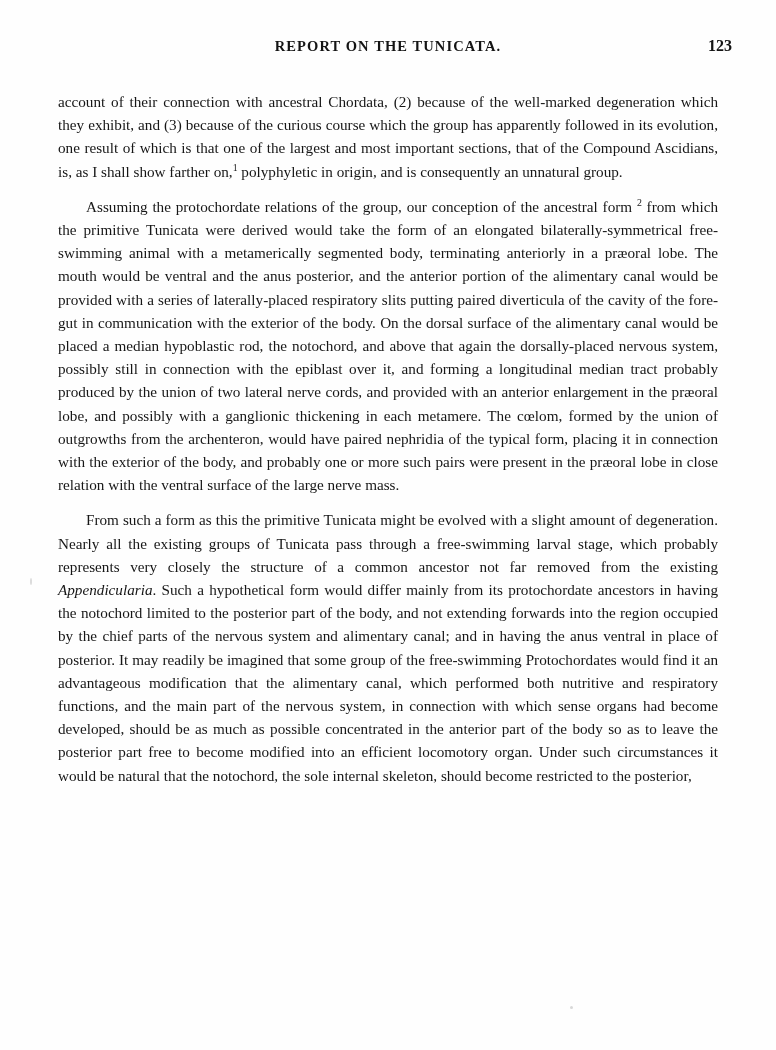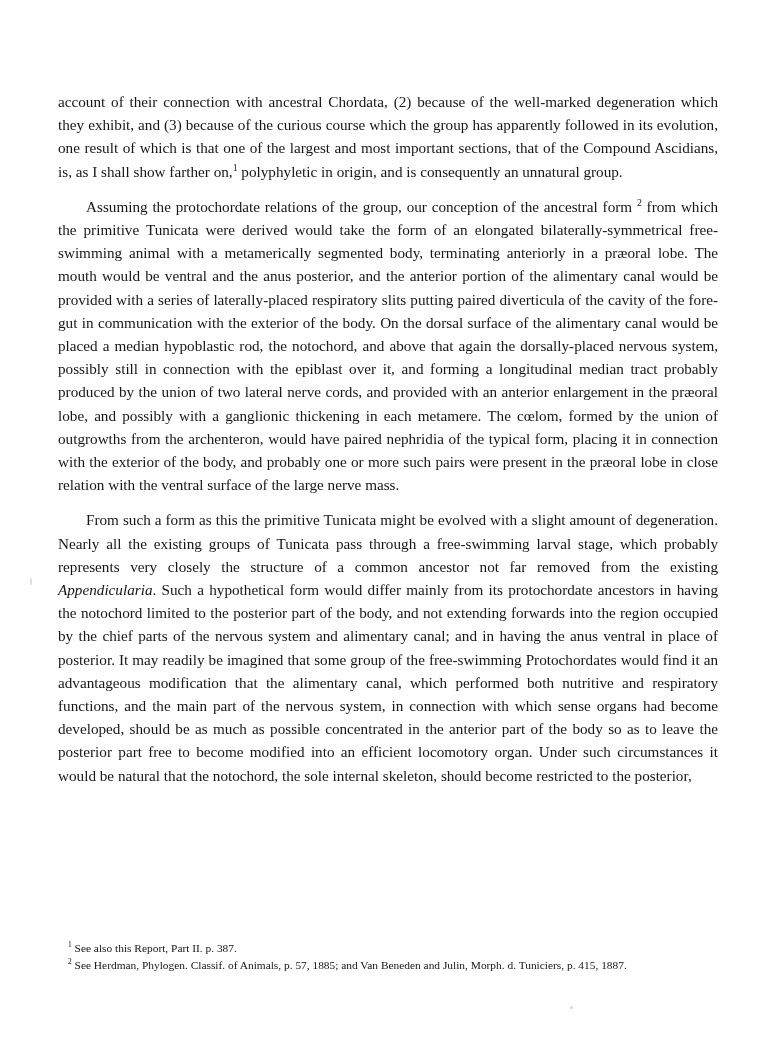--- a/index.html
+++ b/index.html
@@ -93,27 +93,27 @@
     border-radius: 50%;
   }
   .speck.s1 { left: 30px; top: 578px; width: 2px; height: 7px; background:#dcdcdc; }
   .speck.s2 { left: 570px; top: 1006px; width: 3px; height: 3px; background:#d8d8d8; }
 </style>
 </head>
 <body>
 
 <div class="page">
 
+  <div class="header">
+    <div class="running-head">REPORT ON THE TUNICATA.</div>
+    <div class="page-number">123</div>
+  </div>
 
   <div class="body-text">
     <p class="noindent"><span>account of their connection with ancestral Chordata, (2) because of the well-marked degeneration which they exhibit, and (3) because of the curious course which the group has apparently followed in its evolution, one result of which is that one of the largest and most important sections, that of the Compound Ascidians, is, as I shall show farther on,<sup>1</sup> polyphyletic in origin, and is consequently an unnatural group.</span></p>
     <p><span>Assuming the protochordate relations of the group, our conception of the ancestral form <sup>2</sup> from which the primitive Tunicata were derived would take the form of an elongated bilaterally-symmetrical free-swimming animal with a metamerically segmented body, terminating anteriorly in a præoral lobe.   The mouth would be ventral and the anus posterior, and the anterior portion of the alimentary canal would be provided with a series of laterally-placed respiratory slits putting paired diverticula of the cavity of the fore-gut in communication with the exterior of the body.   On the dorsal surface of the alimentary canal would be placed a median hypoblastic rod, the notochord, and above that again the dorsally-placed nervous system, possibly still in connection with the epiblast over it, and forming a longitudinal median tract probably produced by the union of two lateral nerve cords, and provided with an anterior enlargement in the præoral lobe, and possibly with a ganglionic thickening in each metamere.   The cœlom, formed by the union of outgrowths from the archenteron, would have paired nephridia of the typical form, placing it in connection with the exterior of the body, and probably one or more such pairs were present in the præoral lobe in close relation with the ventral surface of the large nerve mass.</span></p>
     <p><span>From such a form as this the primitive Tunicata might be evolved with a slight amount of degeneration.   Nearly all the existing groups of Tunicata pass through a free-swimming larval stage, which probably represents very closely the structure of a common ancestor not far removed from the existing <em>Appendicularia</em>. Such a hypothetical form would differ mainly from its protochordate ancestors in having the notochord limited to the posterior part of the body, and not extending forwards into the region occupied by the chief parts of the nervous system and alimentary canal; and in having the anus ventral in place of posterior.   It may readily be imagined that some group of the free-swimming Protochordates would find it an advantageous modification that the alimentary canal, which performed both nutritive and respiratory functions, and the main part of the nervous system, in connection with which sense organs had become developed, should be as much as possible concentrated in the anterior part of the body so as to leave the posterior part free to become modified into an efficient locomotory organ.   Under such circumstances it would be natural that the notochord, the sole internal skeleton, should become restricted to the posterior,</span></p>
   </div>
 
-  <div class="footnotes">
-    <p><sup>1</sup> <span>See also this Report, Part II. p. 387.</span></p>
-    <p><sup>2</sup> <span>See Herdman, Phylogen. Classif. of Animals, p. 57, 1885; and Van Beneden and Julin, Morph. d. Tuniciers, p. 415, 1887.</span></p>
-  </div>
 
   <div class="speck s1"></div>
   <div class="speck s2"></div>
 </div>
 
 </body></html>

